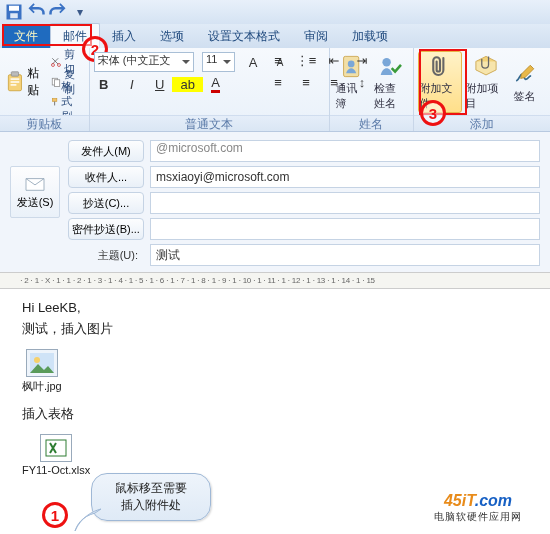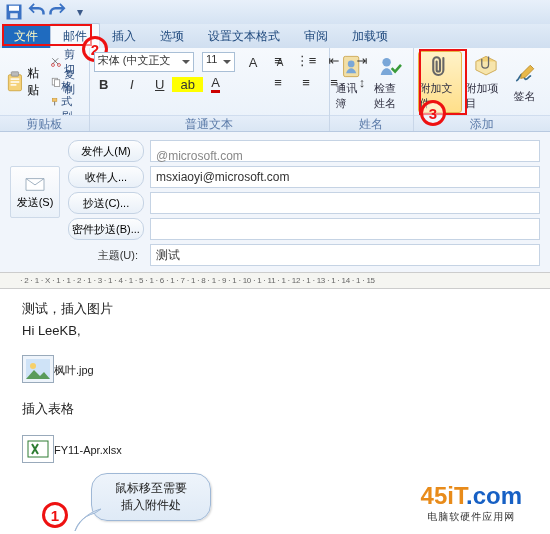--- a/index.html
+++ b/index.html
@@ -28,35 +28,35 @@
 .sel{height:20px;border:1px solid #a9bfd6;background:#fff;font-size:11px;padding:0 14px 0 3px;position:relative;color:#333}
 .sel::after{content:"";position:absolute;right:3px;top:7px;border:4px solid transparent;border-top-color:#555}
 .tbtn{width:20px;height:20px;display:flex;align-items:center;justify-content:center;color:#333;font-size:13px}
 .para-block{width:76px;display:flex;flex-direction:column;gap:2px}
 .circ{position:absolute;width:26px;height:26px;border:3px solid #e11;border-radius:50%;display:flex;align-items:center;justify-content:center;font-weight:bold;color:#e11;font-size:15px;background:rgba(255,255,255,.5);pointer-events:none}
 .hdr{padding:8px 10px 6px;background:#f1f5fb;display:flex;gap:8px}
 .send{width:50px;height:52px;border:1px solid #cdd9e8;background:linear-gradient(#fdfdfe,#eaf1f9);display:flex;flex-direction:column;align-items:center;justify-content:center;font-size:11px;gap:2px;border-radius:2px}
 .send svg{width:22px;height:18px}
 .fields{flex:1;display:flex;flex-direction:column;gap:4px}
 .fld{display:flex;align-items:center;gap:6px}
-.fbtn{width:76px;height:22px;border:1px solid #c5d3e4;background:linear-gradient(#fcfdfe,#e9f0f8);font-size:11px;text-align:center;line-height:20px;border-radius:10px}
+.fbtn{width:76px;height:22px;border:1px solid #c5d3e4;background:linear-gradient(#fcfdfe,#e9f0f8);font-size:11px;text-align:center;line-height:20px;border-radius:4px}
 .flabel{width:76px;font-size:11px;text-align:right;padding-right:6px;color:#333}
-.finput{flex:1;height:22px;border:1px solid #c5d3e4;background:#fff;font-size:12px;padding:8px 5px;color:#333}
+.finput{flex:1;height:22px;border:1px solid #c5d3e4;background:#fff;font-size:12px;padding:0 5px;color:#333}
 .ruler{height:17px;background:#f5f5f1;border-top:1px solid #ccc;border-bottom:1px solid #ccc;font-size:8px;color:#666;display:flex;align-items:center;padding-left:20px;letter-spacing:-0.3px;white-space:nowrap;overflow:hidden}
 .editor{padding:6px 22px;height:254px;overflow:hidden;font-size:13px;color:#222;position:relative}
 .editor p{margin:5px 0}
-.att{display:inline-flex;flex-direction:row;align-items:center;margin:12px 0}
+.att{display:inline-flex;flex-direction:column;align-items:center;margin:6px 0}
 .att .ico{width:32px;height:28px;border:1px solid #9ab;display:flex;align-items:center;justify-content:center;background:#eef4fb}
 .att .ico svg{width:24px;height:20px}
 .att .nm{font-size:11px;margin-top:2px}
 .callout{position:absolute;left:91px;bottom:22px;width:120px}
 .callout .bub{background:linear-gradient(#eef4fb,#dfeaf6);border:1px solid #9fb8d6;border-radius:16px;padding:6px 8px;font-size:12px;text-align:center;box-shadow:1px 1px 2px rgba(0,0,0,.15)}
 .callout svg.tail{position:absolute;left:-20px;bottom:-14px;width:34px;height:30px}
 .logo{position:absolute;right:28px;bottom:10px;text-align:center}
-.logo .t{font-size:24px;font-weight:bold;color:#1760c4}
+.logo .t{font-size:16px;font-weight:bold;font-style:italic;color:#1760c4}
 .logo .t span{color:#e88b1a}
 .logo .s{font-size:10px;color:#333;letter-spacing:1px}
 </style>
 </head>
 <body>
 
 <div class="titlebar">
   <div class="qat-btn">
       <svg viewBox="0 0 16 16">
         <rect x="2" y="2" width="12" height="12" fill="#3b72c4"></rect>
@@ -253,41 +253,41 @@
     <div class="fld">
         <div class="flabel">主题(U):</div>
         <input class="finput" value="测试" style="">
       </div>
   </div>
 </div>
 
 <div class="ruler">· 2 · 1 · X · 1 · 1 · 2 · 1 · 3 · 1 · 4 · 1 · 5 · 1 · 6 · 1 · 7 · 1 · 8 · 1 · 9 · 1 · 10 · 1 · 11 · 1 · 12 · 1 · 13 · 1 · 14 · 1 · 15</div>
 
 <div class="editor">
+  <p>Hi LeeKB,</p>
   <p>测试，插入图片</p>
-  <p>Hi LeeKB,</p>
   <div class="att">
     <div class="ico">
         <svg viewBox="0 0 24 20">
           <rect width="24" height="20" fill="#cfe3f7"></rect>
           <circle cx="7" cy="7" r="3" fill="#f6d06a"></circle>
           <path d="M0 20l8-9 6 6 4-4 6 7z" fill="#5a9b5a"></path>
         </svg>
       </div>
     <div class="nm">枫叶.jpg</div>
   </div>
   <p>插入表格</p>
   <div class="att">
     <div class="ico" style="background:#fff">
         <svg viewBox="0 0 24 20">
           <rect x="2" y="2" width="20" height="16" fill="#fff" stroke="#2e7d32"></rect>
           <path d="M6 5l6 10M12 5L6 15" stroke="#2e7d32" stroke-width="2"></path>
         </svg>
       </div>
-    <div class="nm">FY11-Apr.xlsx</div>
+    <div class="nm">FY11-Oct.xlsx</div>
   </div>
 
   <div class="callout">
     <div class="bub">
         <div>鼠标移至需要</div>
         <div>插入附件处</div>
       </div>
     <svg class="tail" viewBox="0 0 34 30">
         <path d="M30 4C22 6 10 12 4 26c2-6 6-14 20-18z" fill="#dfeaf6" stroke="#9fb8d6"></path>
       </svg>

